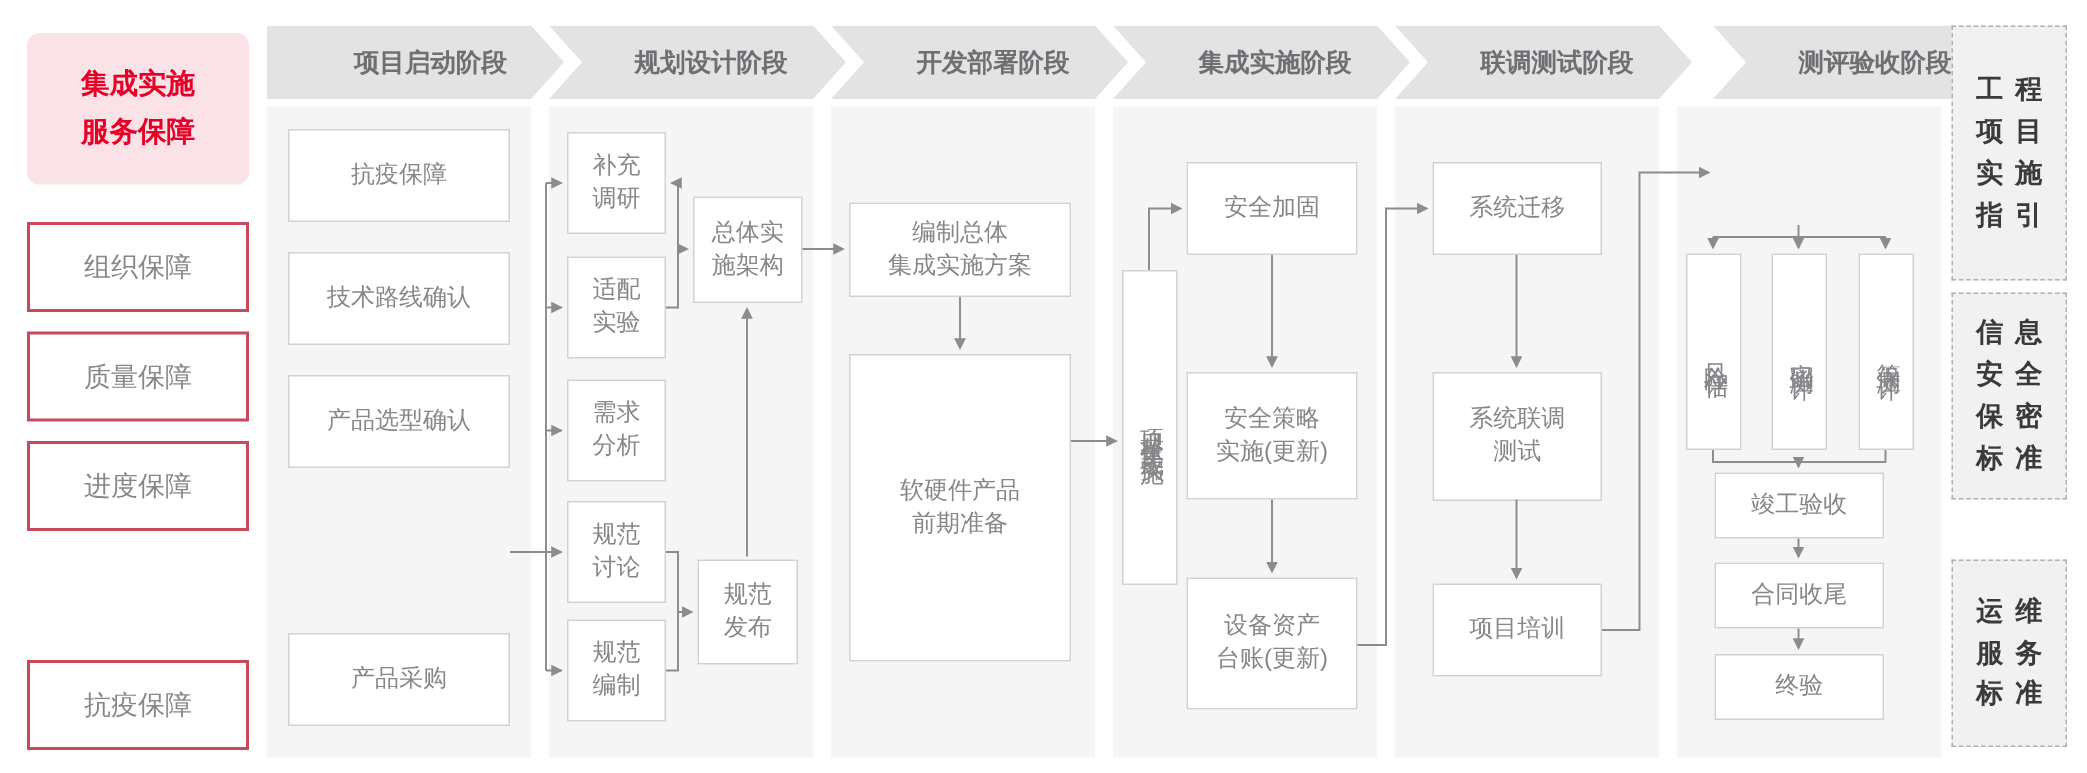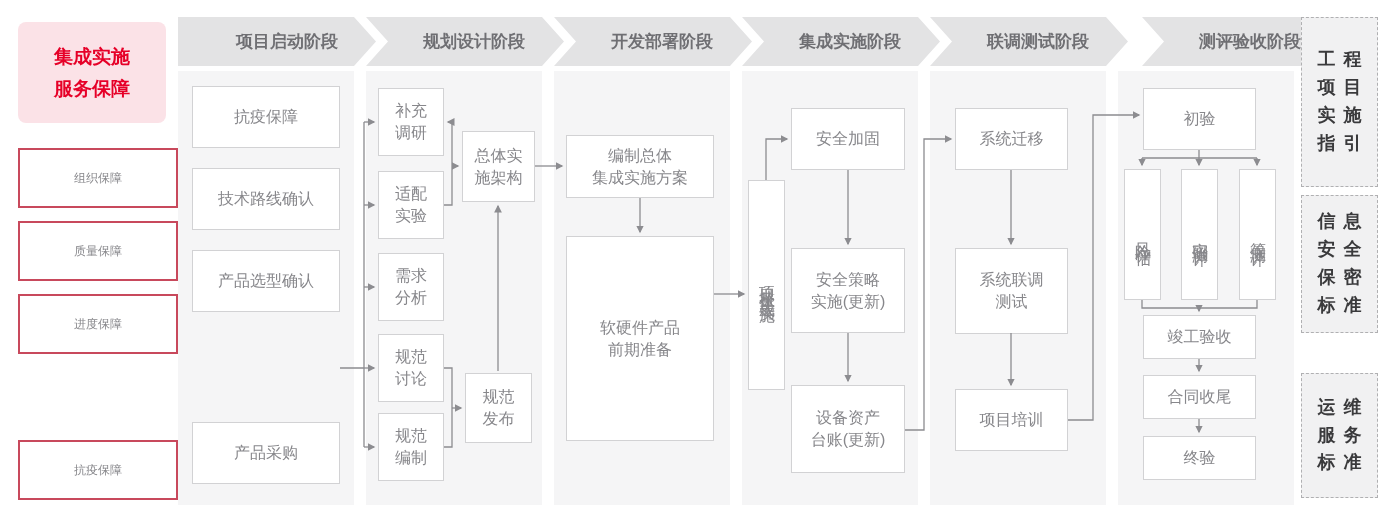--- a/index.html
+++ b/index.html
@@ -14,23 +14,23 @@
     font-family:"Liberation Sans","DejaVu Sans",sans-serif;
   }
   
   .pink{
     position:absolute;left:18px;top:22px;width:148px;height:101px;border-radius:8px;
     background:var(--pink-bg);color:var(--accent-red);font-size:19px;font-weight:bold;
     display:flex;align-items:center;justify-content:center;text-align:center;
     white-space:pre-line;line-height:1.65;
   }
   .sidebox{
-    position:absolute;left:18px;width:160px;height:60px;background:#fff;
+    position:absolute;left:18px;width:148px;height:60px;background:#fff;
     border:2px solid var(--red-border);box-sizing:border-box;color:var(--box-text);
-    font-size:12px;display:flex;align-items:center;justify-content:center;text-align:center;
+    font-size:18px;display:flex;align-items:center;justify-content:center;text-align:center;
   }
   
   .band{position:absolute;top:71px;width:176px;height:434px;background:var(--band-bg);}
   .hdr{
     position:absolute;top:17px;height:49px;width:198px;background:var(--header-bg);
     color:var(--header-text);font-size:17px;font-weight:bold;
     display:flex;align-items:center;justify-content:center;padding-left:18px;box-sizing:border-box;
     clip-path:polygon(0 0, calc(100% - 22px) 0, 100% 50%, calc(100% - 22px) 100%, 0 100%, 22px 50%);
   }
   .hdr.first{clip-path:polygon(0 0, calc(100% - 22px) 0, 100% 50%, calc(100% - 22px) 100%, 0 100%);padding-left:20px;}
@@ -112,21 +112,20 @@
   <div class="box" style="left:791px;top:248px;width:114px;height:85px">安全策略
 实施(更新)</div>
   <div class="box" style="left:791px;top:385px;width:114px;height:88px">设备资产
 台账(更新)</div>
 
   <div class="box" style="left:955px;top:108px;width:113px;height:62px">系统迁移</div>
   <div class="box" style="left:955px;top:248px;width:113px;height:86px">系统联调
 测试</div>
   <div class="box" style="left:955px;top:389px;width:113px;height:62px">项目培训</div>
 
-  <div class="box" style="left:1143px;top:88px;width:113px;height:62px">初验</div>
   <div class="vbox" style="left:1124px;top:169px;width:37px;height:131px">风险评估</div>
   <div class="vbox" style="left:1181px;top:169px;width:37px;height:131px">密码测评</div>
   <div class="vbox" style="left:1239px;top:169px;width:37px;height:131px">等保测评</div>
   <div class="box" style="left:1143px;top:315px;width:113px;height:44px">竣工验收</div>
   <div class="box" style="left:1143px;top:375px;width:113px;height:44px">合同收尾</div>
   <div class="box" style="left:1143px;top:436px;width:113px;height:44px">终验</div>
 
   <div class="dash" style="top:17px;height:170px">工程
 项目
 实施

